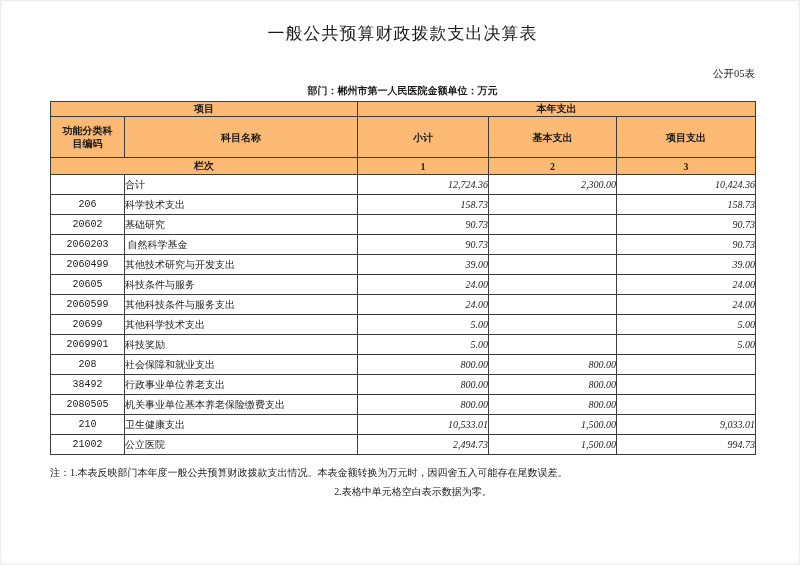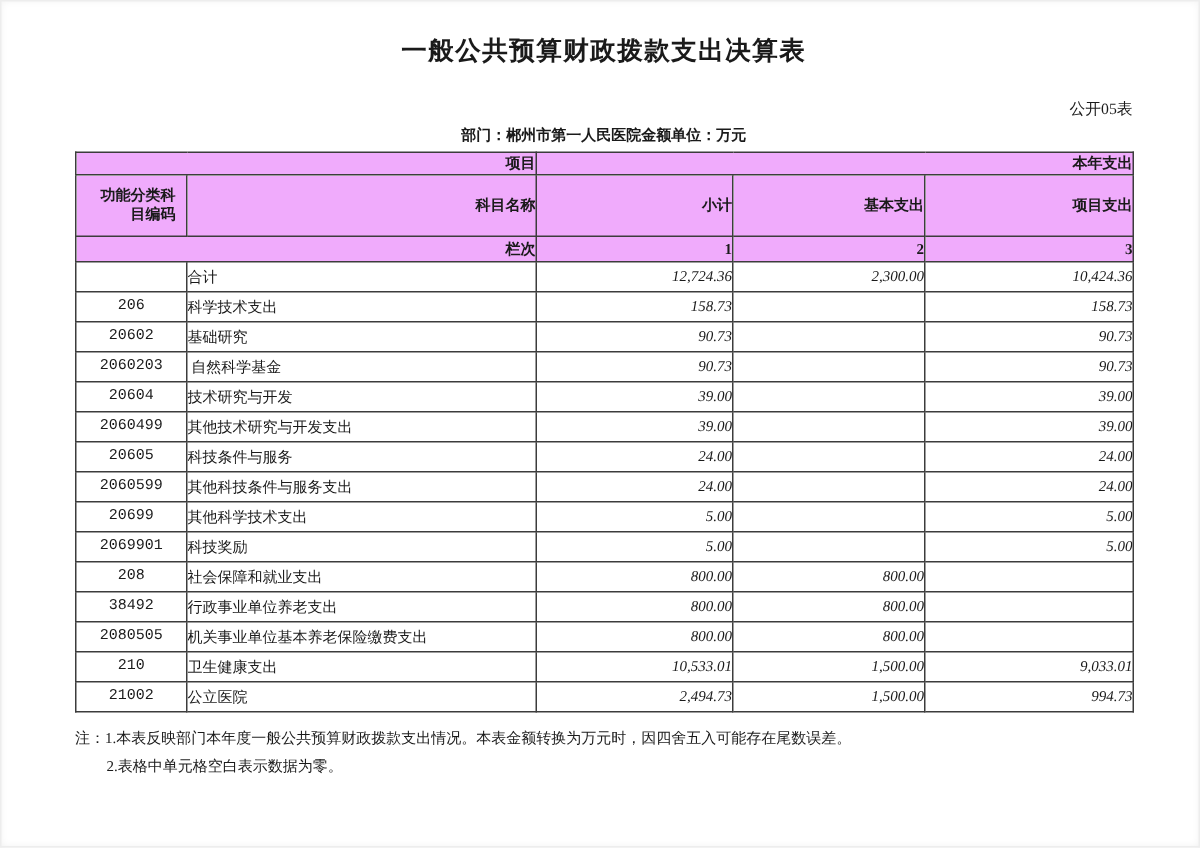--- a/index.html
+++ b/index.html
@@ -18,21 +18,21 @@
     box-shadow: inset 0 0 0 1px #ededed, inset 0 0 6px rgba(0,0,0,0.07);
     padding-top: 23px;
   }
   .content {
     width: 705px;
     margin-left: 50px;
   }
   .title {
     margin: 0;
     font-size: 17px;
-    font-weight: bold;
+    font-weight: normal;
     text-align: center;
     letter-spacing: 1px;
     line-height: 21px;
   }
   .form-no {
     text-align: right;
     font-size: 10.5px;
     font-weight: normal;
     margin-top: 24px;
     line-height: 12px;
@@ -52,43 +52,43 @@
     margin-top: 4px;
   }
   table.budget th, table.budget td {
     border: 1px solid #3c3c3c;
     font-size: 10px;
     padding: 0;
     overflow: hidden;
     vertical-align: middle;
   }
   thead th {
-    background: #f0abfc;
+    background: #fdba74;
     font-weight: bold;
-    text-align: right;
+    text-align: center;
   }
   .h1row th { height: 14px; }
   .h2row th { height: 41px; line-height: 13px; }
   .h2row th.code-th { padding: 0 7px; }
   .lanci th {
     height: 17px;
     border-top: 3px double #3c3c3c;
     border-bottom: 3px double #3c3c3c;
     font-weight: bold;
   }
   tbody td { height: 20px; background: #ffffff; }
   td.td-code { text-align: center; font-family: Liberation Mono, monospace; }
   td.td-name { text-align: left; padding-left: 3px; white-space: pre; }
   td.td-num  { text-align: right; padding-right: 4px; font-style: italic; }
   .notes {
     font-size: 10px;
     margin-top: 8px;
     line-height: 19px;
   }
-  .note-line.indent { margin-left: 21px; }
+  .note-line.indent { margin-left: 21px; text-align: center; }
 </style>
 </head>
 <body>
 
 <div class="page">
   <div class="content">
 
     <h1 class="title">一般公共预算财政拨款支出决算表</h1>
 
     <div class="form-no">公开05表</div>
@@ -148,27 +148,20 @@
             <td class="td-num">90.73</td>
           </tr>
           <tr>
             <td class="td-code">2060203</td>
             <td class="td-name"> 自然科学基金</td>
             <td class="td-num">90.73</td>
             <td class="td-num"></td>
             <td class="td-num">90.73</td>
           </tr>
           <tr>
-            <td class="td-code">20604</td>
-            <td class="td-name">技术研究与开发</td>
-            <td class="td-num">39.00</td>
-            <td class="td-num"></td>
-            <td class="td-num">39.00</td>
-          </tr>
-          <tr>
             <td class="td-code">2060499</td>
             <td class="td-name">其他技术研究与开发支出</td>
             <td class="td-num">39.00</td>
             <td class="td-num"></td>
             <td class="td-num">39.00</td>
           </tr>
           <tr>
             <td class="td-code">20605</td>
             <td class="td-name">科技条件与服务</td>
             <td class="td-num">24.00</td>

